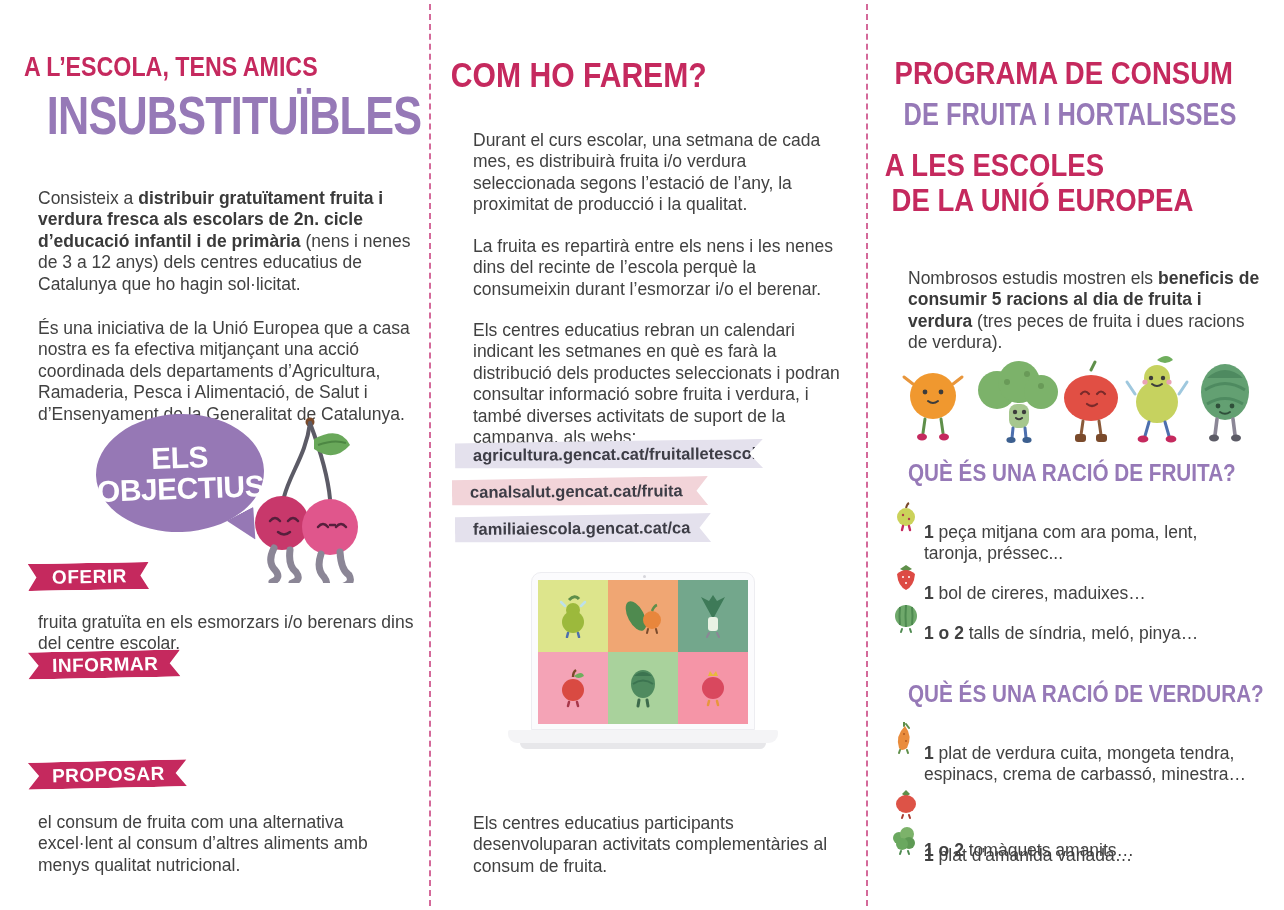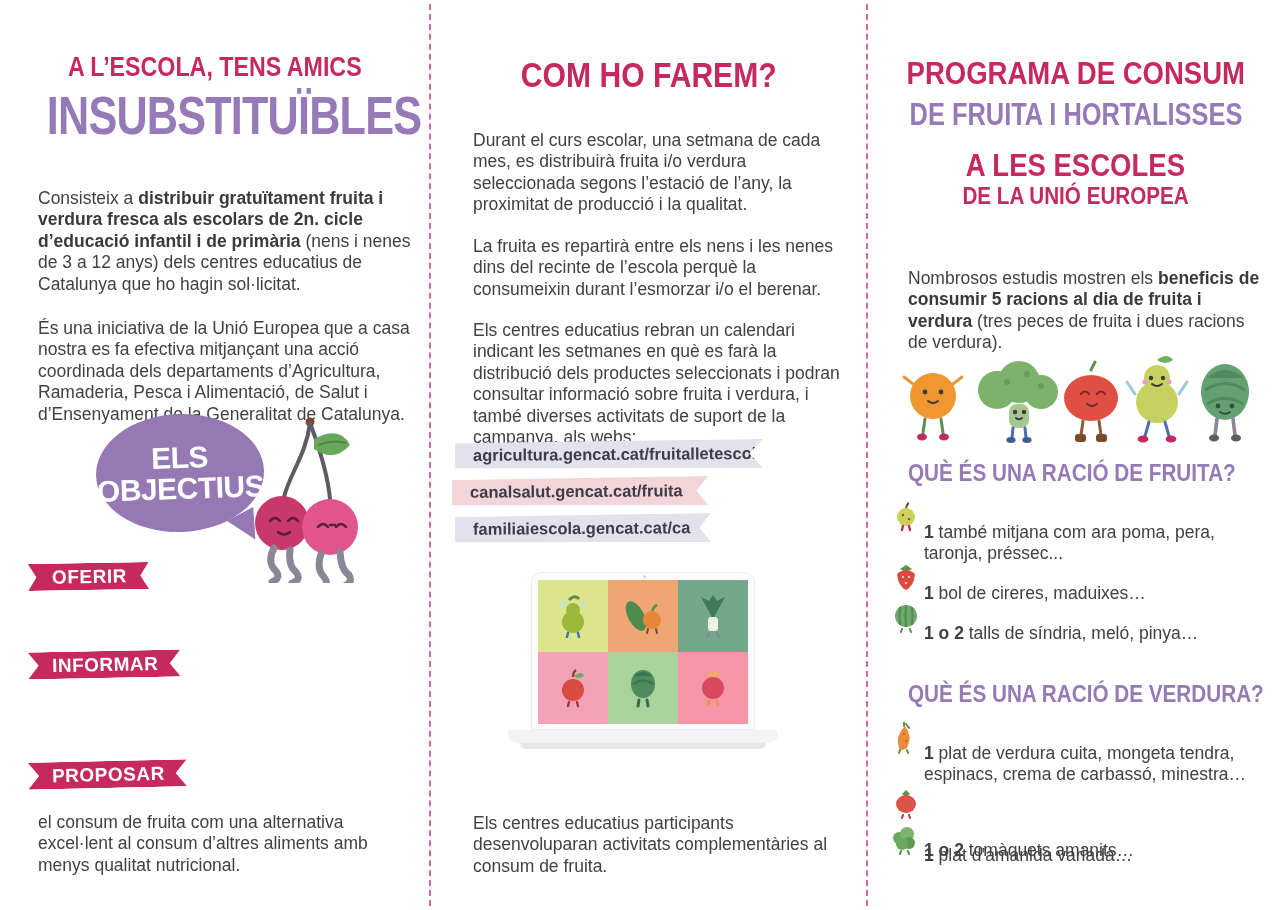--- a/index.html
+++ b/index.html
@@ -9,21 +9,21 @@
     -webkit-font-smoothing:antialiased;
   }
   .panel{position:absolute;top:0;height:910px;}
   #panel-left{left:0;width:430px;}
   #panel-middle{left:430px;width:437px;}
   #panel-right{left:867px;width:417px;}
   .divider{position:absolute;top:4px;bottom:4px;width:0;border-left:2px dashed #d4699a;}
   #divider-1{left:429px;}
   #divider-2{left:866px;}
 
-  .center-line{position:absolute;width:100%;text-align:center;font-weight:bold;white-space:nowrap;}
+  .center-line{position:absolute;width:100%;font-weight:bold;white-space:nowrap;}
   .condense{display:inline-block;transform:scaleX(.86);transform-origin:50% 50%;}
   .pink{color:#c5295e;}
   .purple{color:#9679b7;}
 
   .body-text{position:absolute;font-size:17.5px;line-height:21.5px;color:#414141;}
   .body-text b{color:#3a3a3a;}
 
   
   .banner{
     position:absolute;background:#c5295e;color:#ffffff;font-weight:bold;
@@ -110,20 +110,21 @@
     <path d="M70,112 q5,-6 10,0" stroke="#571f3c" stroke-width="2.5" fill="none" stroke-linecap="round"></path>
     <path d="M88,112 q5,-6 10,0" stroke="#571f3c" stroke-width="2.5" fill="none" stroke-linecap="round"></path>
     <path d="M82,110 h5" stroke="#571f3c" stroke-width="2.5" stroke-linecap="round"></path>
     <path d="M26,133 q-7,14 1,22 q7,8 -3,12" stroke="#8b8696" stroke-width="7" fill="none" stroke-linecap="round"></path>
     <path d="M42,135 q-2,16 6,22 q6,8 -4,11" stroke="#8b8696" stroke-width="7" fill="none" stroke-linecap="round"></path>
     <path d="M73,139 q-5,15 3,23 q6,8 -2,10" stroke="#8b8696" stroke-width="7" fill="none" stroke-linecap="round"></path>
     <path d="M92,137 q1,18 9,23 q5,9 -8,12" stroke="#8b8696" stroke-width="7" fill="none" stroke-linecap="round"></path>
   </svg>
 
   <div class="banner" style="left:28px;top:563px;transform:rotate(-1deg);">OFERIR</div>
+  <p class="body-text" style="left:38px;top:594px;width:376px;">fruita gratuïta en els esmorzars i/o berenars dins del centre escolar.</p>
 
   <div class="banner" style="left:28px;top:651px;transform:rotate(-1.2deg);">INFORMAR</div>
 
   <div class="banner" style="left:28px;top:761px;transform:rotate(-1.2deg);">PROPOSAR</div>
   <p class="body-text" style="left:38px;top:794px;width:376px;">el consum de fruita com una alternativa excel·lent al consum d’altres aliments amb menys qualitat nutricional.</p>
 </div>
 
 <div class="panel" id="panel-middle">
 
   <div class="center-line pink" style="top:55px;font-size:35px;"><span class="condense">COM HO FAREM?</span></div>
@@ -192,21 +193,21 @@
   <div class="lap-shadow"></div>
 
   <p class="body-text" style="left:43px;top:795px;width:368px;">Els centres educatius participants desenvoluparan activitats complementàries al consum de fruita.</p>
 </div>
 
 <div class="panel" id="panel-right">
 
   <div class="center-line purple" style="top:97px;font-size:31px;"><span class="condense" style="transform:scaleX(.82);">DE FRUITA I HORTALISSES</span></div>
   <div class="center-line pink" style="top:55px;font-size:32px;"><span class="condense">PROGRAMA DE CONSUM</span></div>
   <div class="center-line pink" style="top:140px;font-size:32px;margin-top:7px;"><span class="condense">A LES ESCOLES</span></div>
-  <div class="center-line pink" style="top:182px;font-size:24px;"><span class="condense">DE LA UNIÓ EUROPEA</span></div>
+  <div class="center-line pink" style="top:182px;font-size:32px;"><span class="condense">DE LA UNIÓ EUROPEA</span></div>
 
   <p class="body-text" style="left:41px;top:250px;width:356px;"><span>Nombrosos estudis mostren els </span><b>beneficis de consumir 5 racions al dia de fruita i verdura</b><span> (tres peces de fruita i dues racions de verdura).</span></p>
 
   <svg style="position:absolute;left:28px;top:348px;" width="356" height="104" viewBox="0 0 356 104">
     <g>
       <path d="M18,36 l-9,-7 M58,36 l9,-7" stroke="#e8963c" stroke-width="3" stroke-linecap="round"></path>
       <circle cx="38" cy="48" r="23" fill="#f0982f"></circle>
       <circle cx="30" cy="44" r="2.4" fill="#3c3c3c"></circle>
         <circle cx="46" cy="44" r="2.4" fill="#3c3c3c"></circle>
       <path d="M33,53 q5,4 10,0" stroke="#3c3c3c" stroke-width="2" fill="none" stroke-linecap="round"></path>
@@ -268,21 +269,21 @@
 
   <div class="sec-h" style="left:41px;top:460px;"><span class="condense">QUÈ ÉS UNA RACIÓ DE FRUITA?</span></div>
 
   <svg class="li-ic" style="left:26px;top:502px;" viewBox="0 0 26 32">
     <path d="M13,6 q1,-4 3,-5" stroke="#7a4a2b" stroke-width="2" fill="none"></path>
     <circle cx="13" cy="15" r="9" fill="#cbd25a"></circle>
     <circle cx="10" cy="13" r="1.2" fill="#b03a4a"></circle>
       <circle cx="16" cy="17" r="1.2" fill="#b03a4a"></circle>
     <path d="M10,24 l-1,4 M16,24 l1,4" stroke="#c5295e" stroke-width="2.4" stroke-linecap="round"></path>
   </svg>
-  <p class="li-tx" style="left:57px;top:504px;width:330px;"><b>1</b><span> també mitjana com ara poma, pera, taronja, préssec...</span></p>
+  <p class="li-tx" style="left:57px;top:504px;width:330px;"><b>1</b><span> peça mitjana com ara poma, lent, taronja, préssec...</span></p>
 
   <svg class="li-ic" style="left:26px;top:562px;" viewBox="0 0 26 32">
     <path d="M7,7 L13,3 L19,7 L13,10 Z" fill="#5f8f4a"></path>
     <path d="M4,12 q9,-8 18,0 q-1,12 -9,16 q-8,-4 -9,-16 Z" fill="#dd4a44"></path>
     <circle cx="10" cy="15" r="1" fill="#fff"></circle>
       <circle cx="16" cy="15" r="1" fill="#fff"></circle>
       <circle cx="13" cy="21" r="1" fill="#fff"></circle>
   </svg>
   <p class="li-tx" style="left:57px;top:565px;width:330px;"><b>1</b><span> bol de cireres, maduixes…</span></p>
 

